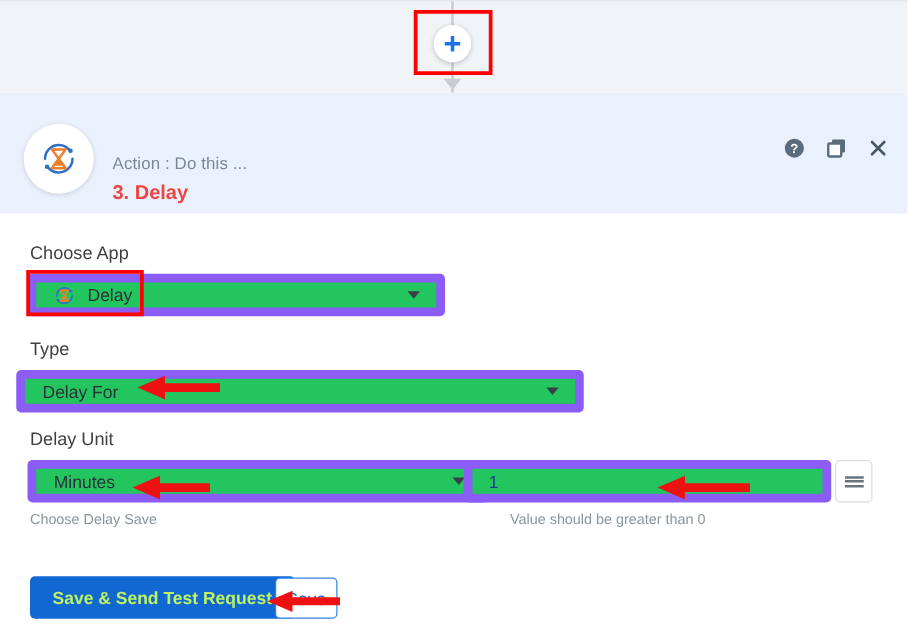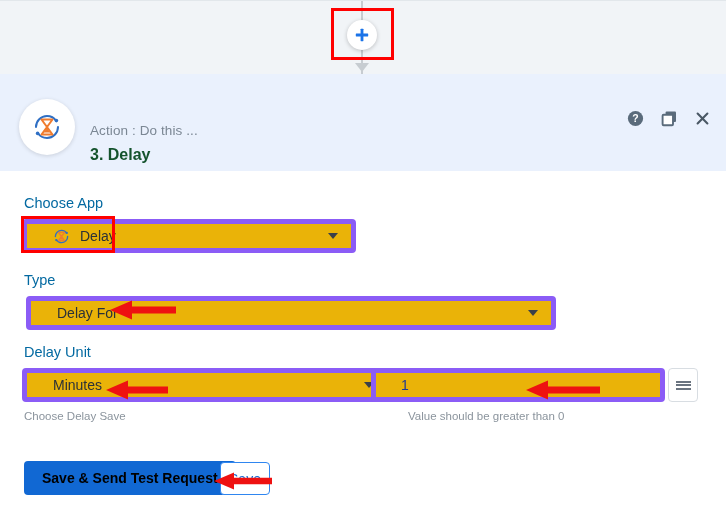--- a/index.html
+++ b/index.html
@@ -88,21 +88,21 @@
   }
   .header-eyebrow {
     font-size: 13.5px;
     color: #7b8794;
     letter-spacing: 0.1px;
     line-height: 20px;
   }
   .header-title {
     font-size: 16px;
     font-weight: bold;
-    color: #14532d;
+    color: #ef4444;
     line-height: 24px;
     margin-top: 2px;
   }
 
   .header-actions {
     position: absolute;
     right: 16px; top: 110px;
     display: flex;
     align-items: center;
     gap: 17px;
@@ -120,39 +120,38 @@
     position: absolute;
     left: 0; top: 171px;
     width: 726px;
     height: 339px;
     background: #ffffff;
   }
 
   .field-label {
     position: absolute;
     font-size: 14.5px;
-    color: #0369a1;
+    color: #404040;
     line-height: 20px;
   }
 
   .helper-text {
     position: absolute;
     font-size: 11.5px;
     color: #8b949d;
     line-height: 16px;
   }
 
   .control {
     position: absolute;
-    background: #eab308;
-    border: 5px solid #8b5cf6;
+    background: #22c55e;
+    border: 7px solid #8b5cf6;
     border-radius: 4px;
     display: flex;
     align-items: center;
-    padding-left: 12px;
   }
 
   .control-text {
     font-size: 14px;
     color: #2b3138;
     padding-left: 14px;
   }
 
   .caret {
     position: absolute;
@@ -176,22 +175,22 @@
     gap: 9px;
     padding-left: 13px;
   }
   .app-chip-label {
     font-size: 14px;
     color: #2b3138;
   }
 
   
   #type-control {
-    left: 26px; top: 125px;
-    width: 530px; height: 34px;
+    left: 13px; top: 125px;
+    width: 454px; height: 34px;
   }
 
   
   #delay-unit-control {
     left: 22px; top: 197px;
     width: 370px; height: 34px;
   }
 
   
   #delay-value-control {
@@ -223,21 +222,21 @@
     margin: 1.5px 0;
   }
 
   
   #save-send-btn {
     position: absolute;
     left: 24px; top: 290px;
     height: 34px;
     padding: 0 18px;
     background: #1168d3;
-    color: #000000;
+    color: #bef264;
     font-size: 14px;
     font-weight: bold;
     border: none;
     border-radius: 4px;
     cursor: pointer;
     font-family: "Liberation Sans", sans-serif;
     display: flex;
     align-items: center;
     justify-content: center;
   }

